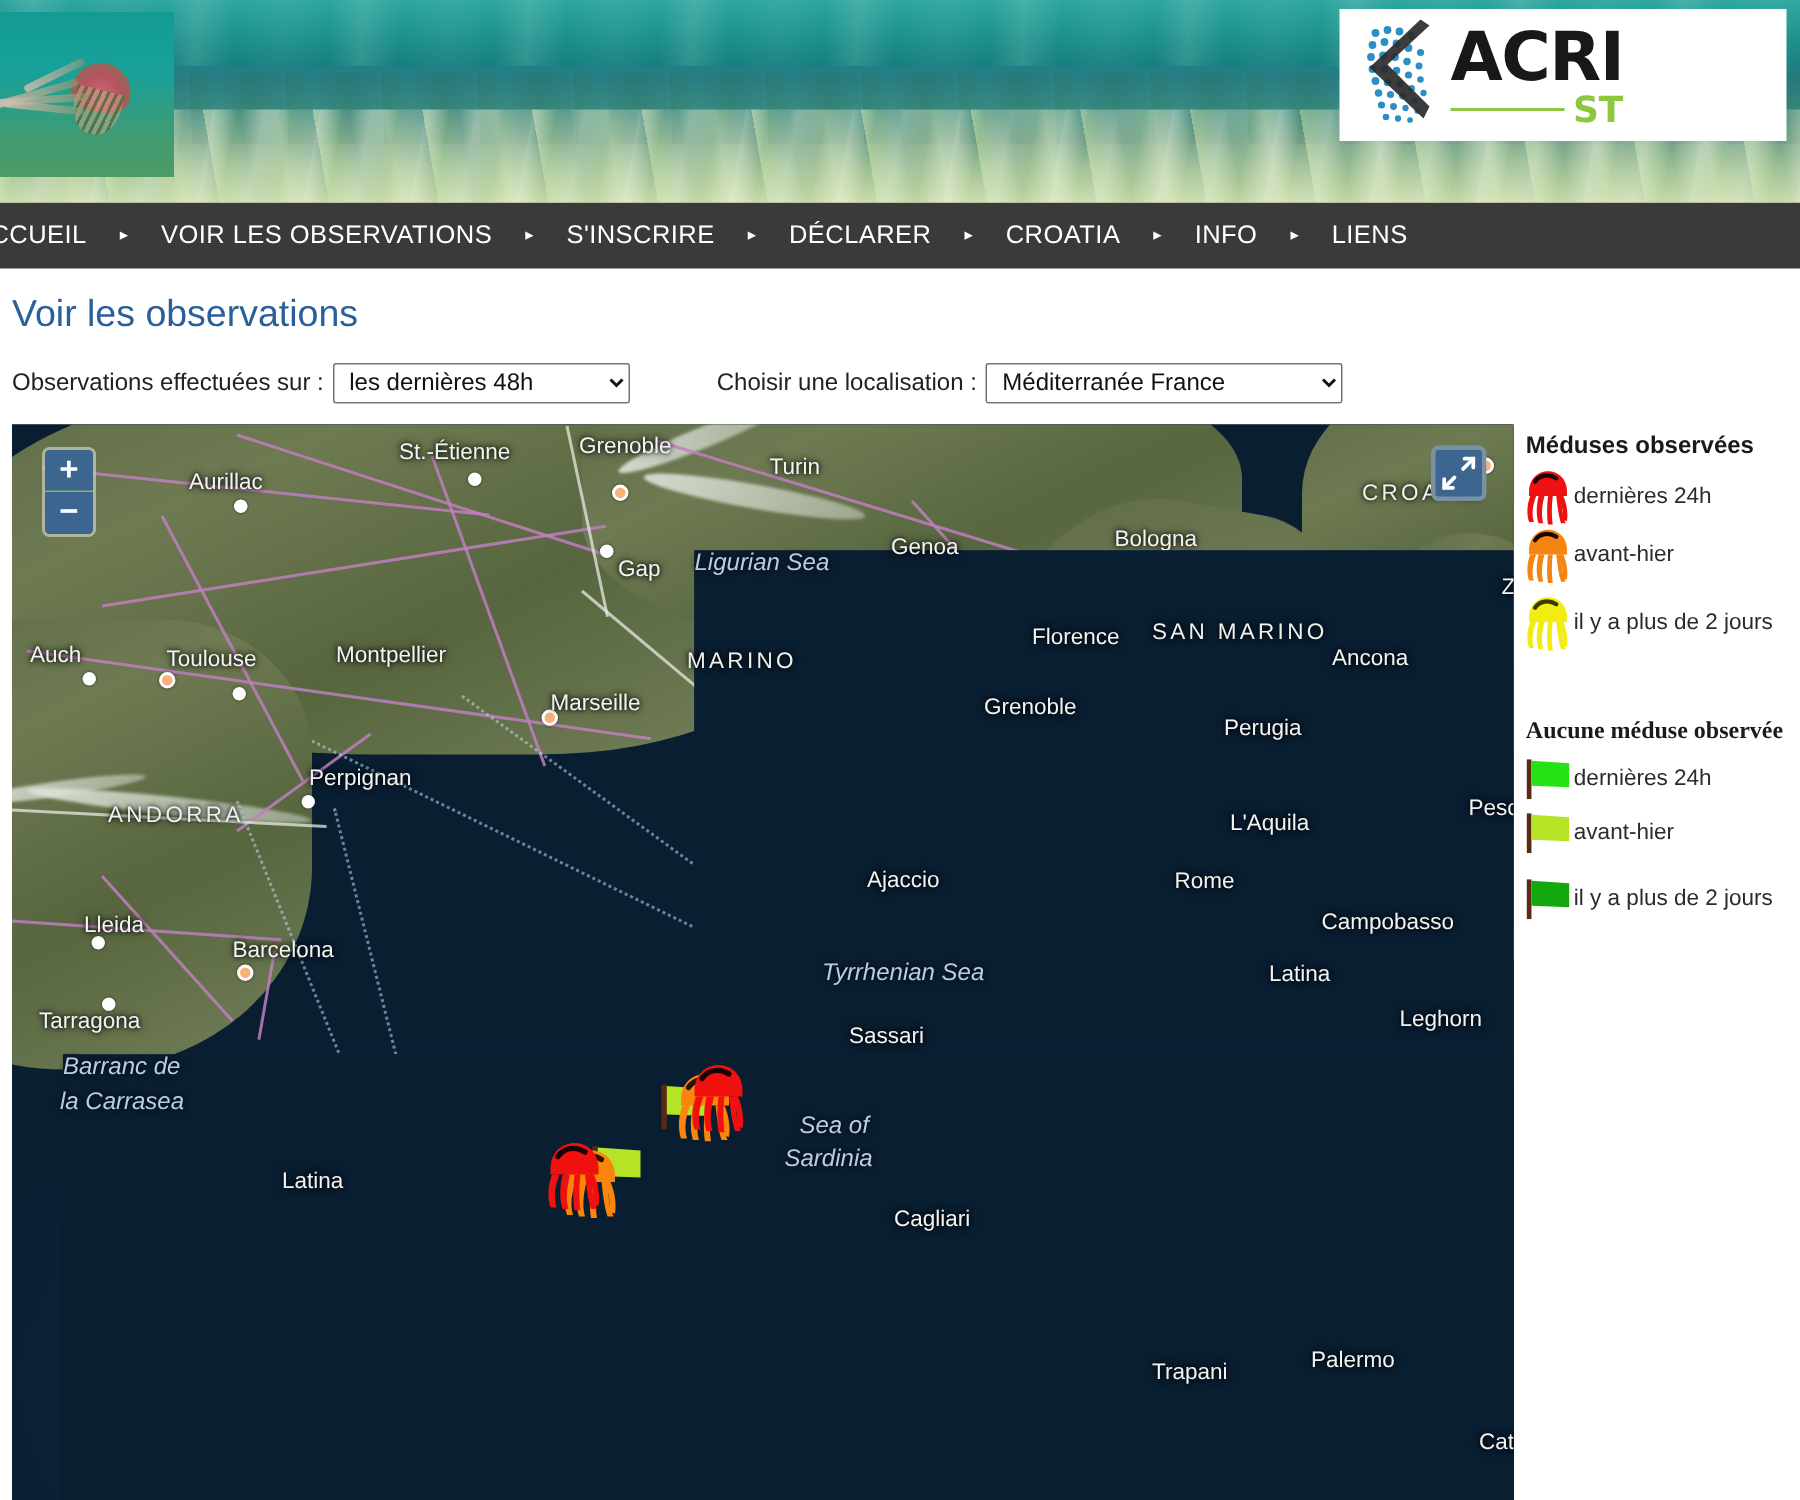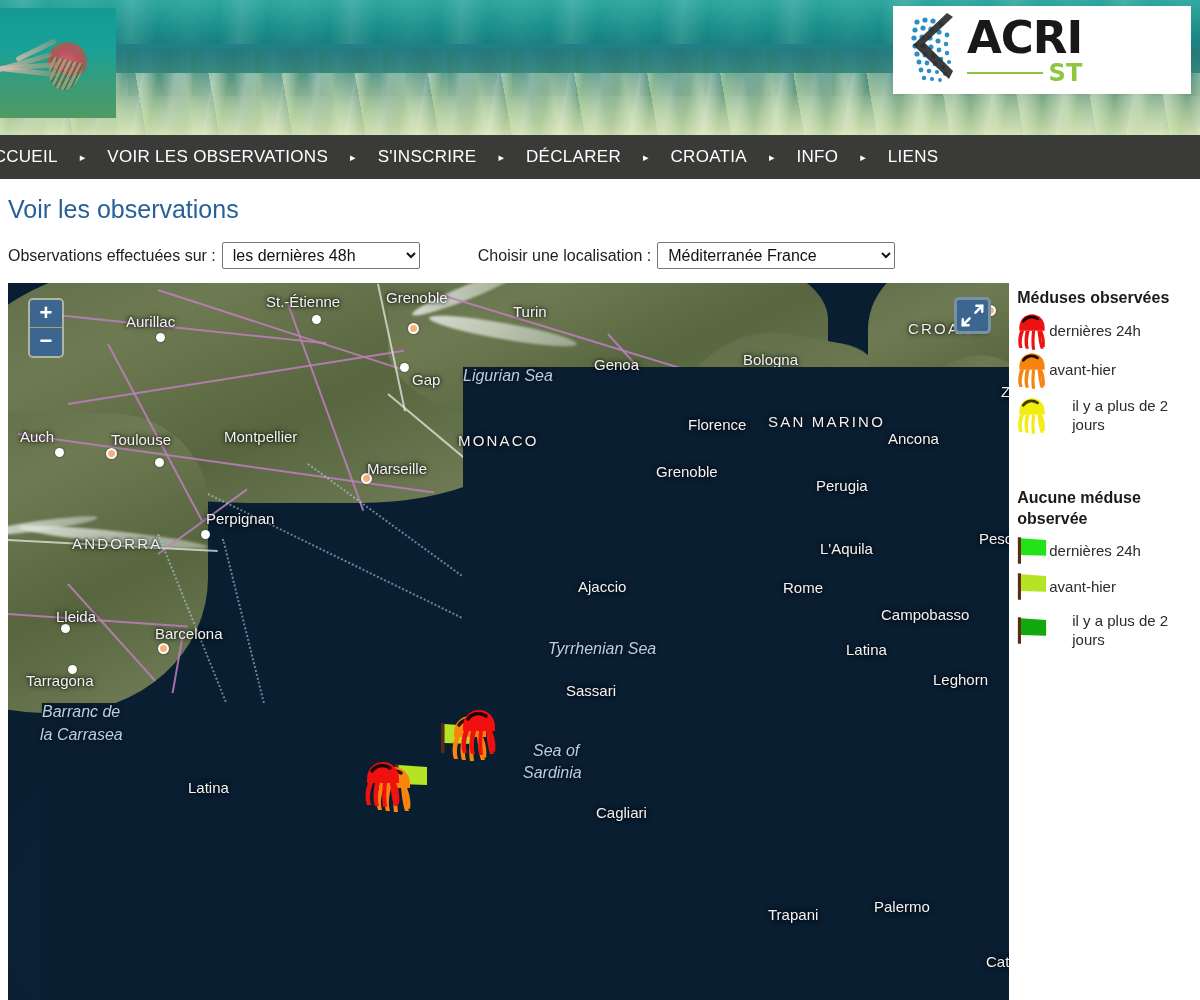--- a/index.html
+++ b/index.html
@@ -272,34 +272,34 @@
     padding-top: 4px;
     color: #222;
   }
   #legend .grp-title {
     font-size: 16px;
     font-weight: bold;
     color: #1a1a1a;
     line-height: 1.35;
     margin-bottom: 4px;
   }
-  #legend .grp-title.second { margin-top: 46px; }
+  #legend .grp-title.second { margin-top: 36px; font-family: Liberation Serif, serif; }
   #legend .row {
     display: flex;
     align-items: center;
     margin-bottom: 2px;
     min-height: 34px;
   }
   #legend .row .ic { flex: none; width: 32px; display: flex; justify-content: flex-start; }
   #legend .row .tx {
     font-size: 15px;
     color: #2b2b2b;
     line-height: 1.22;
   }
-  #legend .row.two-line { min-height: 50px; gap: 23px; }
+  #legend .row.two-line { min-height: 50px; }
   #legend .fl-ic { width: 40px; }
 </style>
 </head>
 <body>
 
 <div id="banner">
   <div class="surface"></div>
   <div class="seagrass"></div>
   <div class="sand"></div>
 
@@ -482,21 +482,21 @@
         <div class="lbl sea" style="left: 455px; top: 84px;">Ligurian Sea</div>
         <div class="lbl" style="left: 586px; top: 73px;">Genoa</div>
         <div class="lbl country" style="left: 900px; top: 37px;">CROATIA</div>
         <div class="lbl" style="left: 993px; top: 100px;">Za</div>
         <div class="lbl" style="left: 12px; top: 145px;">Auch</div>
         <div class="lbl" style="left: 103px; top: 148px;">Toulouse</div>
         <div class="lbl" style="left: 216px; top: 145px;">Montpellier</div>
         <div class="lbl" style="left: 680px; top: 133px;">Florence</div>
         <div class="lbl country" style="left: 760px; top: 130px;">SAN MARINO</div>
         <div class="lbl" style="left: 880px; top: 147px;">Ancona</div>
-        <div class="lbl country" style="left: 450px; top: 149px;">MONACO</div>
+        <div class="lbl country" style="left: 450px; top: 149px;">MARINO</div>
         <div class="lbl" style="left: 359px; top: 177px;">Marseille</div>
         <div class="lbl" style="left: 648px; top: 180px;">Grenoble</div>
         <div class="lbl" style="left: 808px; top: 194px;">Perugia</div>
         <div class="lbl" style="left: 198px; top: 227px;">Perpignan</div>
         <div class="lbl" style="left: 812px; top: 257px;">L'Aquila</div>
         <div class="lbl" style="left: 927px; top: 247px; margin-left: 44px;">Pescara</div>
         <div class="lbl country" style="left: 64px; top: 252px; text-align: center;">ANDORRA</div>
         <div class="lbl" style="left: 570px; top: 295px;">Ajaccio</div>
         <div class="lbl" style="left: 775px; top: 296px;">Rome</div>
         <div class="lbl" style="left: 48px; top: 325px;">Lleida</div>

